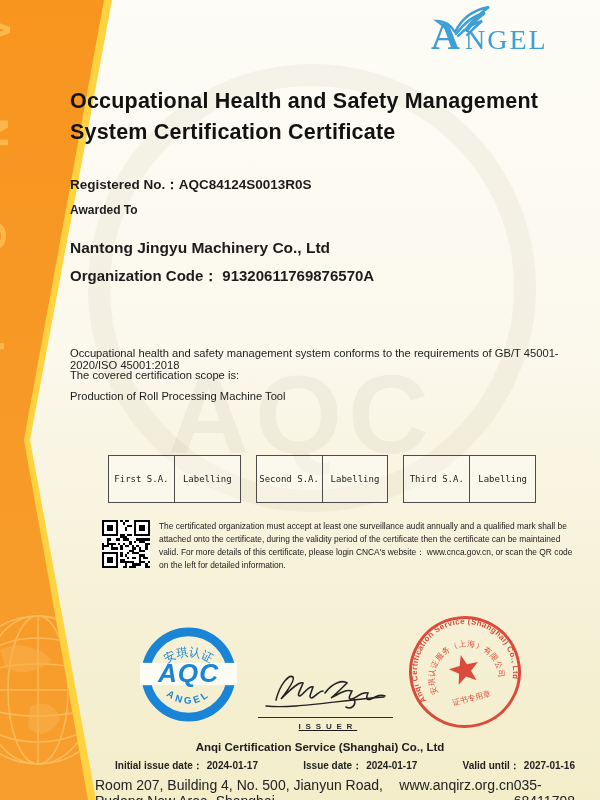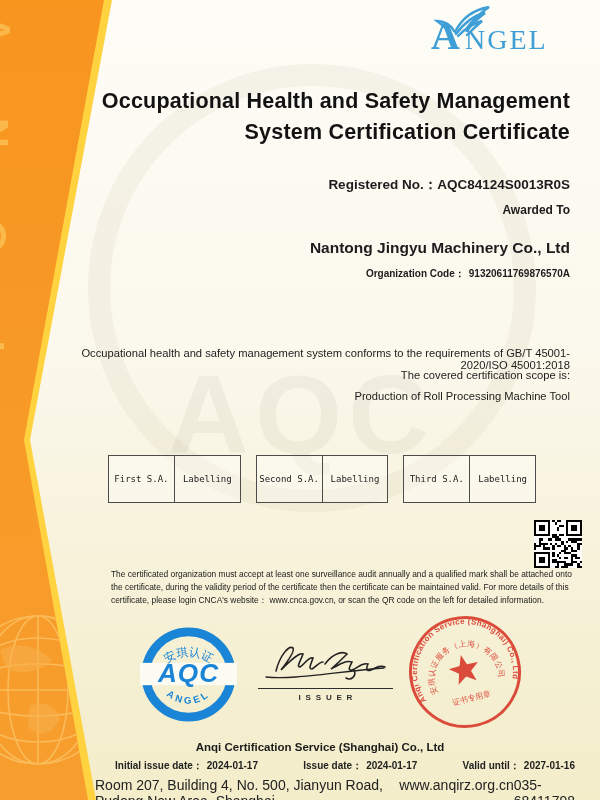--- a/index.html
+++ b/index.html
@@ -1,41 +1,41 @@
 <!DOCTYPE html>
 <html><head>
 <meta charset="utf-8">
 <style>
   html,body{margin:0;padding:0;background:#888;}
   .page{position:relative;width:600px;height:800px;overflow:hidden;margin:0 auto;
         background:linear-gradient(180deg,#fdfcf6 0%,#fbf8ec 45%,#f7f2da 70%,#f3edca 100%);
         font-family:"Liberation Sans",sans-serif;color:#1c1c1c;}
   .abs{position:absolute;}
-  .ctr{left:70px;right:30px;text-align:right;}
+  .ctr{left:70px;right:30px;text-align:left;}
   .title{top:86px;font-size:21.5px;font-weight:bold;line-height:1.42;color:#121212;letter-spacing:.2px;}
   .certno{top:176px;font-size:13.5px;font-weight:bold;}
   .awarded{top:203px;font-size:12px;font-weight:bold;}
   .company{top:239px;font-size:15.5px;font-weight:bold;}
-  .orgcode{top:267px;font-size:10px;font-weight:bold;}
+  .orgcode{top:267px;font-size:15px;font-weight:bold;}
   .regaddr{top:291px;font-size:11.5px;}
   .auditaddr{top:311px;font-size:11.5px;}
   .statement{top:347px;font-size:11.2px;}
   .scopeintro{top:369px;font-size:11.2px;}
   .scope{top:390px;font-size:11.2px;}
   .wm-ring{left:88px;top:64px;width:404px;height:404px;border-radius:50%;
            border:22px solid rgba(188,180,148,.12);}
   .wm-text{left:168px;top:350px;font-size:112px;font-weight:bold;color:rgba(160,152,128,.10);letter-spacing:6px;}
   .audit-table{top:455px;left:108px;width:428px;display:flex;gap:15px;}
   .audit-box{flex:1;height:46px;border:1.5px solid #4c4c4c;display:flex;background:rgba(255,255,255,.35);}
   .audit-cell{flex:1;display:flex;align-items:center;justify-content:center;
               font-family:"DejaVu Sans Mono",monospace;font-size:9px;color:#222;}
   .audit-cell.first{border-right:1.5px solid #4c4c4c;}
-  .qr-row{top:520px;left:102px;right:18px;display:flex;align-items:flex-end;flex-direction:column;}
+  .qr-row{top:520px;left:102px;right:18px;display:flex;align-items:flex-start;}
   .qr-note{margin-left:9px;font-size:8.4px;line-height:1.55;color:#1a1a1a;text-align:left;}
-  .issuer-block{left:258px;top:641px;width:135px;text-align:center;}
+  .issuer-block{left:258px;top:670px;width:135px;text-align:center;text-decoration:underline;}
   .issuer-rule{border-top:1.3px solid #2e2e2e;margin-top:1px;}
   .issuer-label{margin-top:4px;font-size:8px;font-weight:bold;letter-spacing:.6em;padding-left:.6em;color:#2e2e2e;}
   .footer-co{top:741px;font-size:11.5px;font-weight:bold;left:70px;right:30px;text-align:center;}
   .footer-row1{top:759px;left:95px;right:25px;display:flex;justify-content:space-between;
                font-size:10px;font-weight:bold;color:#222;padding-left:20px;}
   .footer-row2{top:777px;left:95px;right:25px;display:flex;justify-content:flex-start;
                font-size:14px;color:#222;}
   .lbl{margin-right:4px;}
   svg text{font-family:"Liberation Sans",sans-serif;}
   .serif{font-family:"Liberation Serif",serif;}

